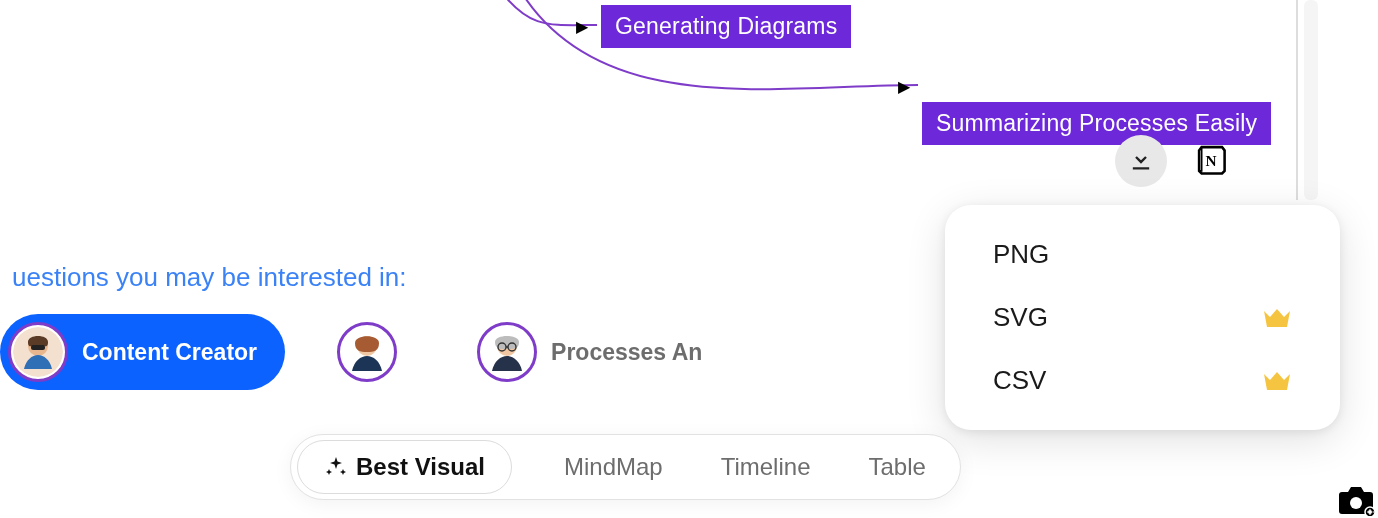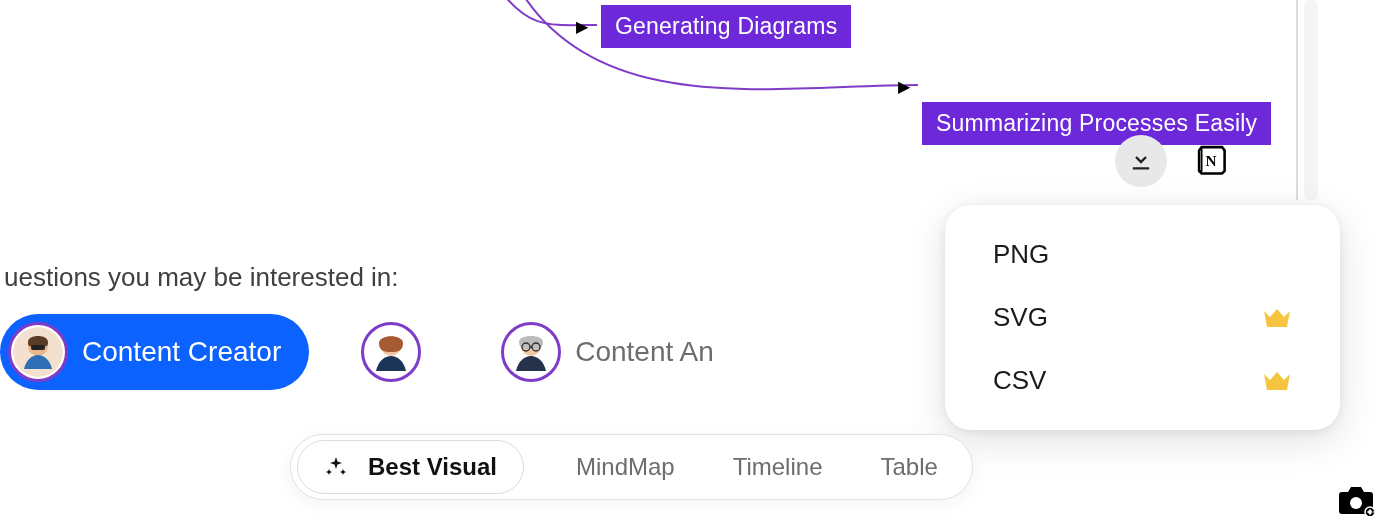--- a/index.html
+++ b/index.html
@@ -31,35 +31,35 @@
   .notion-btn { display: inline-flex; align-items: center; justify-content: center; width: 40px; height: 40px; cursor: pointer; }
   .notion-btn svg { width: 34px; height: 34px; }
 
   
   .dropdown { position: absolute; left: 945px; top: 205px; width: 395px; background: #fff; border-radius: 26px; box-shadow: 0 10px 40px rgba(0,0,0,.12), 0 2px 10px rgba(0,0,0,.08); padding: 18px 16px; }
   .dropdown-item { display: flex; align-items: center; justify-content: space-between; padding: 16px 32px; font-size: 26px; color: #1a1a1a; cursor: pointer; }
   .crown { color: #f5c542; }
   .crown svg { width: 30px; height: 22px; display: block; }
 
   
-  .suggest-label { position: absolute; left: 4px; top: 262px; color: #404040; font-size: 26px; font-weight: 500; }
+  .suggest-label { position: absolute; left: 12px; top: 262px; color: #3b82f6; font-size: 26px; font-weight: 500; }
 
   .persona-row { position: absolute; left: 0; top: 314px; display: flex; gap: 44px; align-items: center; }
   .persona { display: flex; align-items: center; gap: 14px; padding: 8px 28px 8px 8px; border-radius: 44px; cursor: pointer; }
   .persona.active { background: #0b62ff; color: #fff; }
   .persona.active .persona-label { color: #fff; }
-  .persona-label { font-size: 28px; font-weight: 400; color: #6d6d6d; white-space: nowrap; }
+  .persona-label { font-size: 23px; font-weight: 700; color: #6d6d6d; white-space: nowrap; }
   .avatar-ring { width: 60px; height: 60px; border-radius: 50%; border: 3px solid #7e3cc8; display: flex; align-items: center; justify-content: center; background: #fff; }
   .persona.active .avatar-ring { border-color: #7e3cc8; }
   .avatar { width: 50px; height: 50px; border-radius: 50%; display: block; }
 
   
   .viz-bar { position: absolute; left: 290px; top: 434px; height: 66px; background: #fff; border: 1px solid #e2e2e2; border-radius: 40px; box-shadow: 0 4px 20px rgba(0,0,0,.05); display: flex; align-items: center; padding: 6px 28px 6px 6px; gap: 46px; }
   .viz-tab { font-size: 24px; color: #6d6d6d; font-weight: 500; cursor: pointer; padding: 10px 6px; white-space: nowrap; }
-  .viz-pill { display: flex; align-items: center; gap: 20px; height: 54px; padding: 0 26px; border: 1px solid #dcdcdc; border-radius: 30px; background: #fff; cursor: pointer; }
+  .viz-pill { display: flex; align-items: center; gap: 8px; height: 54px; padding: 0 26px; border: 1px solid #dcdcdc; border-radius: 30px; background: #fff; cursor: pointer; }
   .viz-pill-label { font-size: 24px; font-weight: 700; color: #111; }
   .sparkle svg { width: 24px; height: 24px; display: block; }
 
   
   .camera { position: absolute; right: 2px; bottom: 2px; cursor: pointer; }
   .camera svg { width: 40px; height: 34px; display: block; }
 </style>
 </head>
 <body>
 
@@ -155,21 +155,21 @@
               <circle cx="25" cy="25" r="25" fill="#fff"></circle>
               <circle cx="25" cy="19" r="10" fill="#f1c7a3"></circle>
               <path d="M10 44c2-10 9-15 15-15s13 5 15 15" fill="#26324a"></path>
               <path d="M13 15c0-8 24-8 24 0 0 7-5 7-12 7s-12 0-12-7z" fill="#bcbcbc"></path>
               <circle cx="20" cy="20" r="4" fill="none" stroke="#333" stroke-width="1.4"></circle>
               <circle cx="30" cy="20" r="4" fill="none" stroke="#333" stroke-width="1.4"></circle>
               <line x1="24" y1="20" x2="26" y2="20" stroke="#333" stroke-width="1.4"></line>
             </svg>
         </span>
       </span>
-      <span class="persona-label">Content An</span>
+      <span class="persona-label">Processes An</span>
     </div>
   </div>
 
   <div class="viz-bar">
     <div class="viz-pill">
       <span class="sparkle">
         <svg viewBox="0 0 24 24">
             <path fill="#111" d="M12 2l1.5 4.5L18 8l-4.5 1.5L12 14l-1.5-4.5L6 8l4.5-1.5zM5 14l.9 2.1L8 17l-2.1.9L5 20l-.9-2.1L2 17l2.1-.9zM19 14l.9 2.1L22 17l-2.1.9L19 20l-.9-2.1L16 17l2.1-.9z"></path>
           </svg>
       </span>

